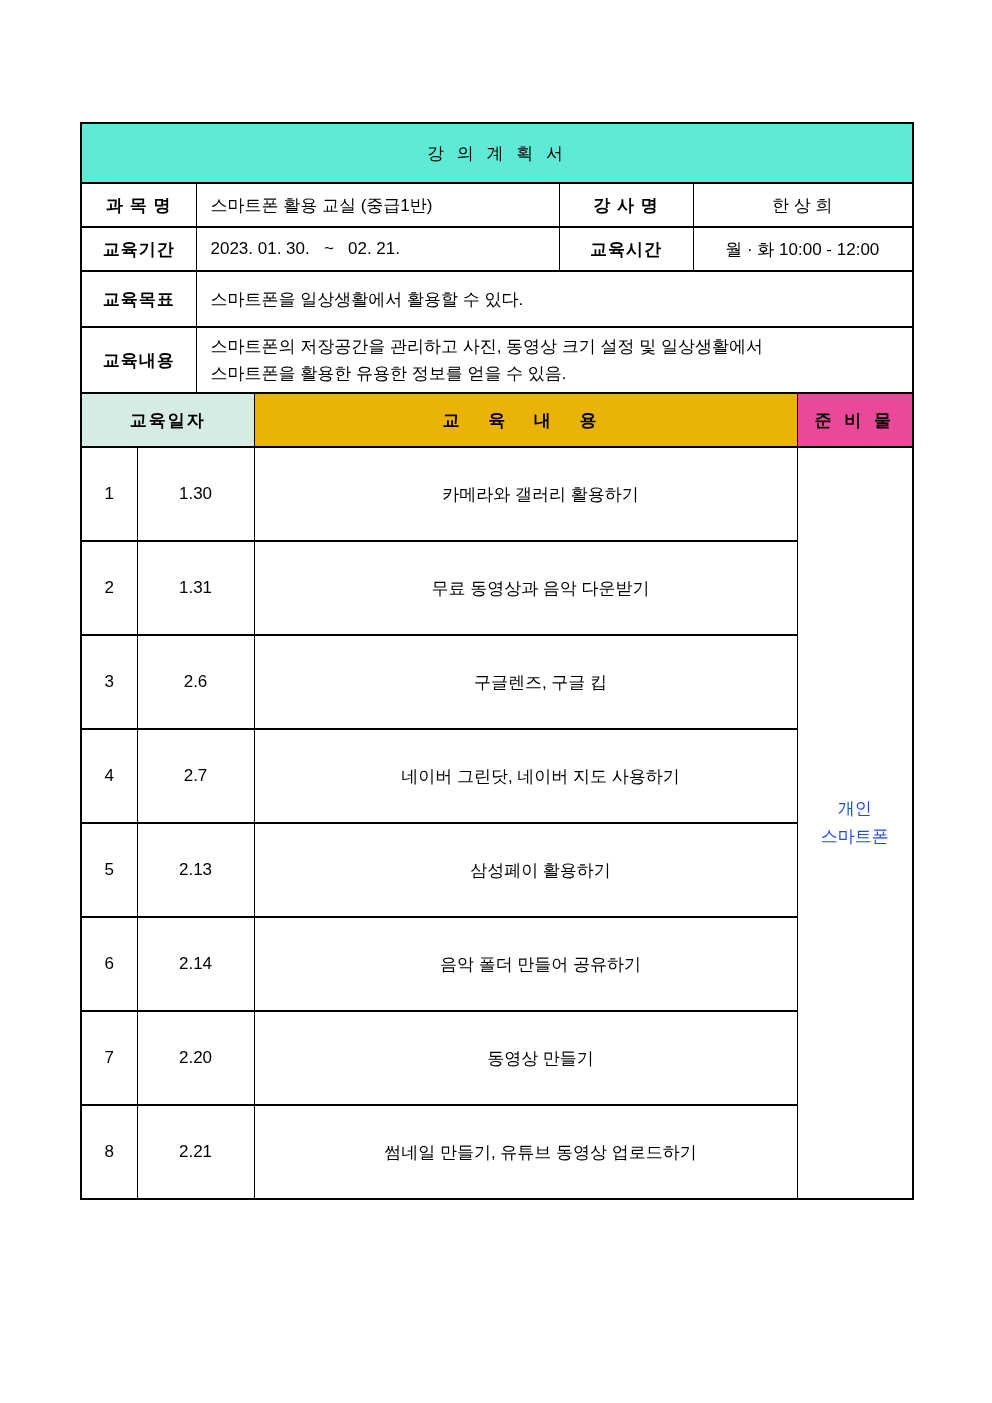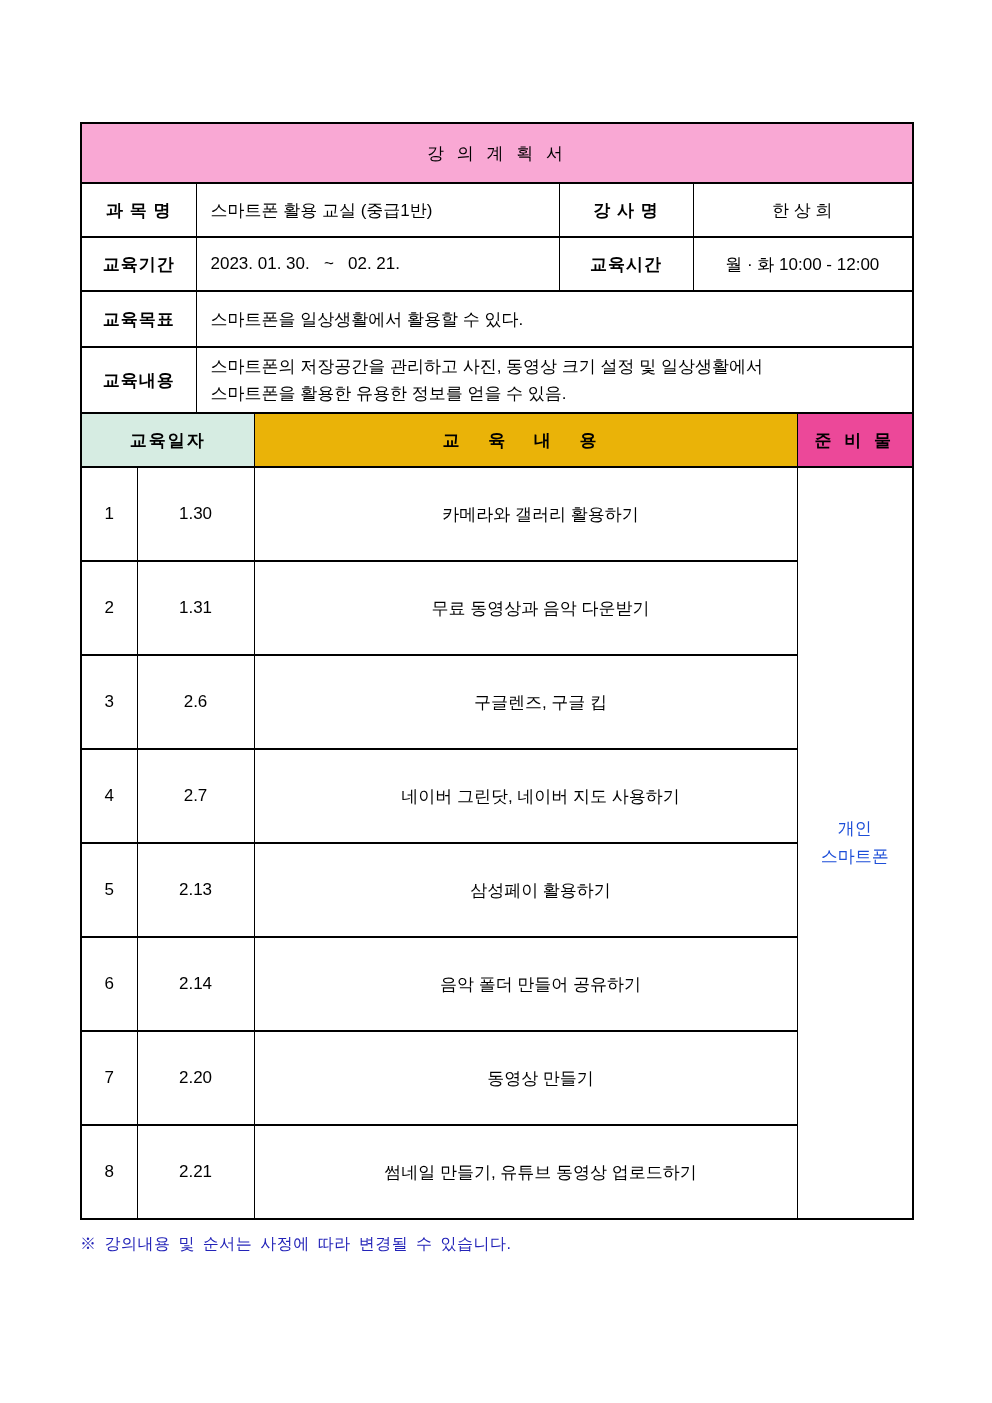--- a/index.html
+++ b/index.html
@@ -29,21 +29,21 @@
   table.plan td {
     border: 1px solid #000;
     border-top-width: 2px;
     border-bottom-width: 2px;
     vertical-align: middle;
     font-size: 17px;
     overflow: hidden;
   }
   .green { background: #d6ece2; }
   .r-title  { height: 60px; }
-  .r-info   { height: 54px; }
+  .r-info   { height: 44px; }
   .r-goal   { height: 56px; }
   .r-cont   { height: 66px; }
   .r-header { height: 54px; }
   .r-data   { height: 94px; }
   .title-cell {
     text-align: center;
     font-size: 40px;
     letter-spacing: 4px;
     font-weight: 400;
   }
@@ -90,21 +90,21 @@
       <col style="width:59px">
       <col style="width:58px">
       <col style="width:305px">
       <col style="width:134px">
       <col style="width:104px">
       <col style="width:116px">
     </colgroup>
 
     <tbody>
         <tr class="r-title">
-      <td colspan="7" class="green title-cell" style="background: #f9a8d4; margin-left: 15px;">강 의 계 획 서</td>
+      <td colspan="7" class="green title-cell" style="background: #5eead4; margin-left: 15px;">강 의 계 획 서</td>
     </tr>
 
     <tr class="r-info">
       <td colspan="2" class="label">과 목 명</td>
       <td colspan="2" class="value heavy pre">스마트폰 활용 교실 (중급1반)</td>
       <td class="label">강 사 명</td>
       <td colspan="2" class="value center pre">한 상 희</td>
     </tr>
 
     <tr class="r-info">
@@ -173,14 +173,13 @@
       <td colspan="3" class="content">동영상  만들기</td>
     </tr>
     <tr class="r-data">
       <td class="num">8</td>
       <td colspan="2" class="date">2.21</td>
       <td colspan="3" class="content">썸네일  만들기,  유튜브  동영상  업로드하기</td>
     </tr>
   </tbody>
     </table>
 
-  <div class="note" style="color: rgb(35, 35, 184);">※ 강의내용 및 순서는 사정에 따라 변경될 수 있습니다.</div>
 </div>
 
 </body></html>

